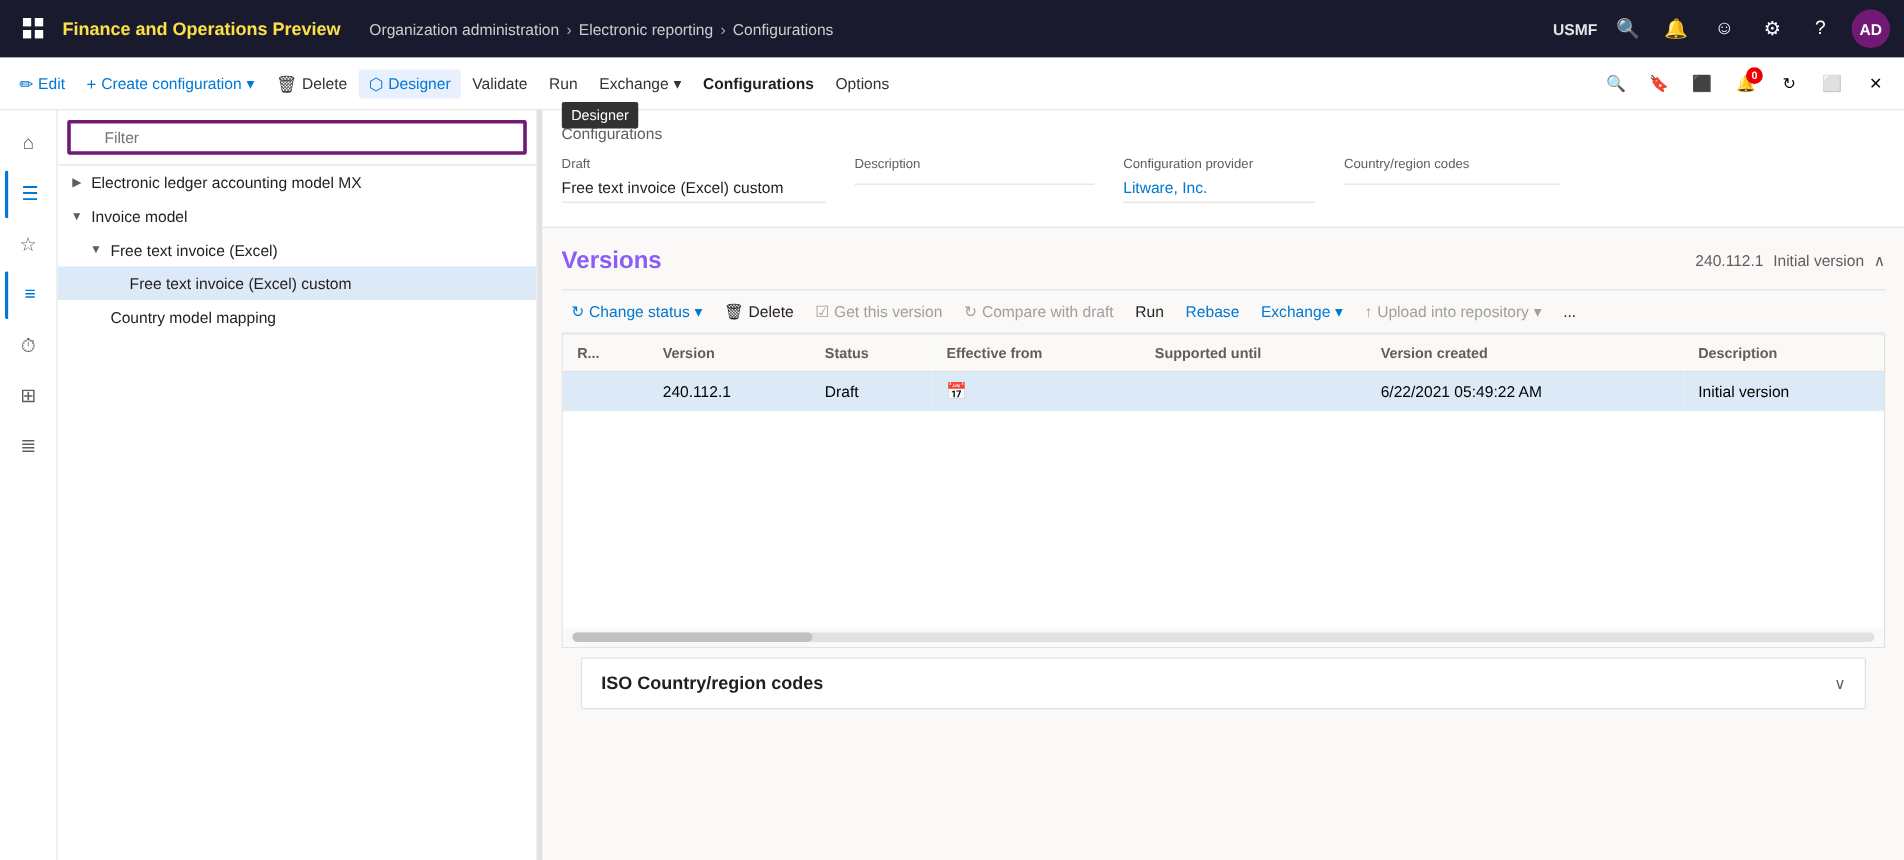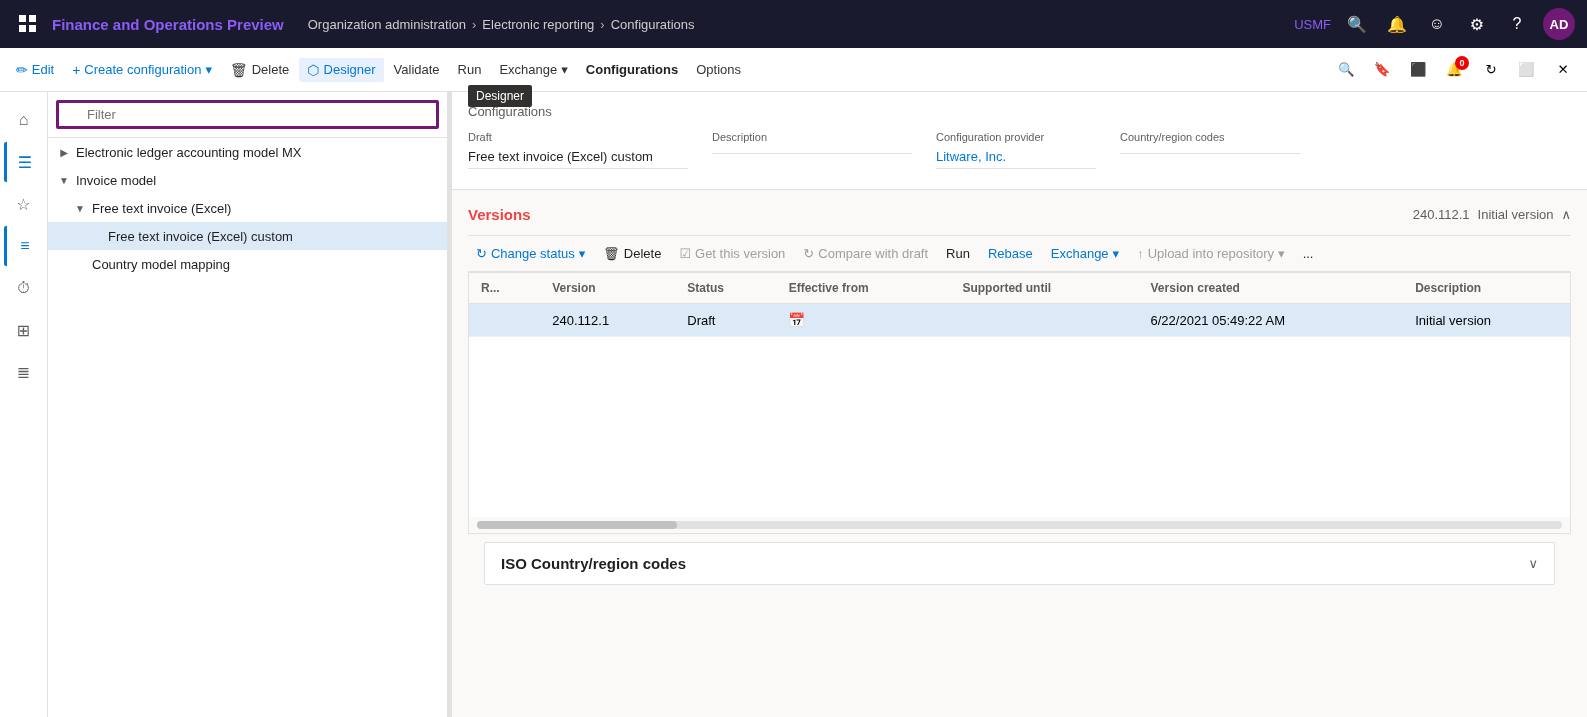--- a/index.html
+++ b/index.html
@@ -5,27 +5,27 @@
     * { box-sizing: border-box; margin: 0; padding: 0; }
     body { font-family: 'Segoe UI', sans-serif; font-size: 13px; background: #f3f2f1; overflow: hidden; width: 1587px; height: 717px; }
 
     
     .top-bar {
       display: flex; align-items: center; background: #1a1a2e; color: white;
       height: 48px; padding: 0 12px; gap: 8px;
     }
     .top-bar-apps { width: 32px; height: 32px; display: flex; align-items: center; justify-content: center; cursor: pointer; }
     .top-bar-apps svg { fill: white; }
-    .top-bar-title { font-size: 15px; font-weight: 600; color: #8b5cf6; margin-right: 16px; white-space: nowrap; }
+    .top-bar-title { font-size: 15px; font-weight: 600; color: #fde047; margin-right: 16px; white-space: nowrap; }
     .breadcrumb { display: flex; align-items: center; gap: 6px; color: #ccc; font-size: 13px; flex: 1; }
     .breadcrumb a { color: #ccc; text-decoration: none; }
     .breadcrumb-sep { color: #aaa; }
     .top-bar-right { display: flex; align-items: center; gap: 12px; margin-left: auto; }
     .top-bar-icon { width: 28px; height: 28px; display: flex; align-items: center; justify-content: center; cursor: pointer; color: white; font-size: 16px; }
-    .top-bar-org { color: #8b5cf6; font-size: 13px; font-weight: 400; }
+    .top-bar-org { color: #e5e5e5; font-size: 13px; font-weight: 700; }
     .top-bar-avatar { width: 32px; height: 32px; background: #701a75; border-radius: 50%; display: flex; align-items: center; justify-content: center; color: white; font-size: 13px; font-weight: 700; }
 
     
     .action-bar {
       display: flex; align-items: center; background: white; border-bottom: 1px solid #e1e1e1;
       height: 44px; padding: 0 8px; gap: 2px;
     }
     .action-btn {
       display: flex; align-items: center; gap: 4px; padding: 4px 8px; border: none;
       background: transparent; cursor: pointer; font-size: 13px; color: #0078d4;
@@ -79,21 +79,21 @@
     .breadcrumb-content { font-size: 13px; color: #605e5c; margin-bottom: 4px; }
     .content-fields { display: flex; gap: 24px; padding: 8px 0; }
     .field-group { display: flex; flex-direction: column; }
     .field-label { font-size: 11px; color: #605e5c; margin-bottom: 2px; }
     .field-value { font-size: 13px; color: #201f1e; padding: 4px 0; border-bottom: 1px solid #e1e1e1; min-width: 200px; }
     .field-value.blue { color: #0078d4; }
 
     
     .versions-section { padding: 16px; }
     .versions-header { display: flex; align-items: center; justify-content: space-between; margin-bottom: 12px; }
-    .versions-title { font-size: 15px; font-weight: 600; color: #ef4444; }
+    .versions-title { font-size: 20px; font-weight: 600; color: #8b5cf6; }
     .versions-badge { display: flex; align-items: center; gap: 8px; }
     .version-num { font-size: 13px; color: #605e5c; }
     .version-label { font-size: 13px; color: #605e5c; }
     .versions-collapse { cursor: pointer; color: #605e5c; }
 
     
     .versions-toolbar {
       display: flex; align-items: center; gap: 2px; padding: 6px 0; border-top: 1px solid #e1e1e1;
       border-bottom: 1px solid #e1e1e1; margin-bottom: 0;
     }

